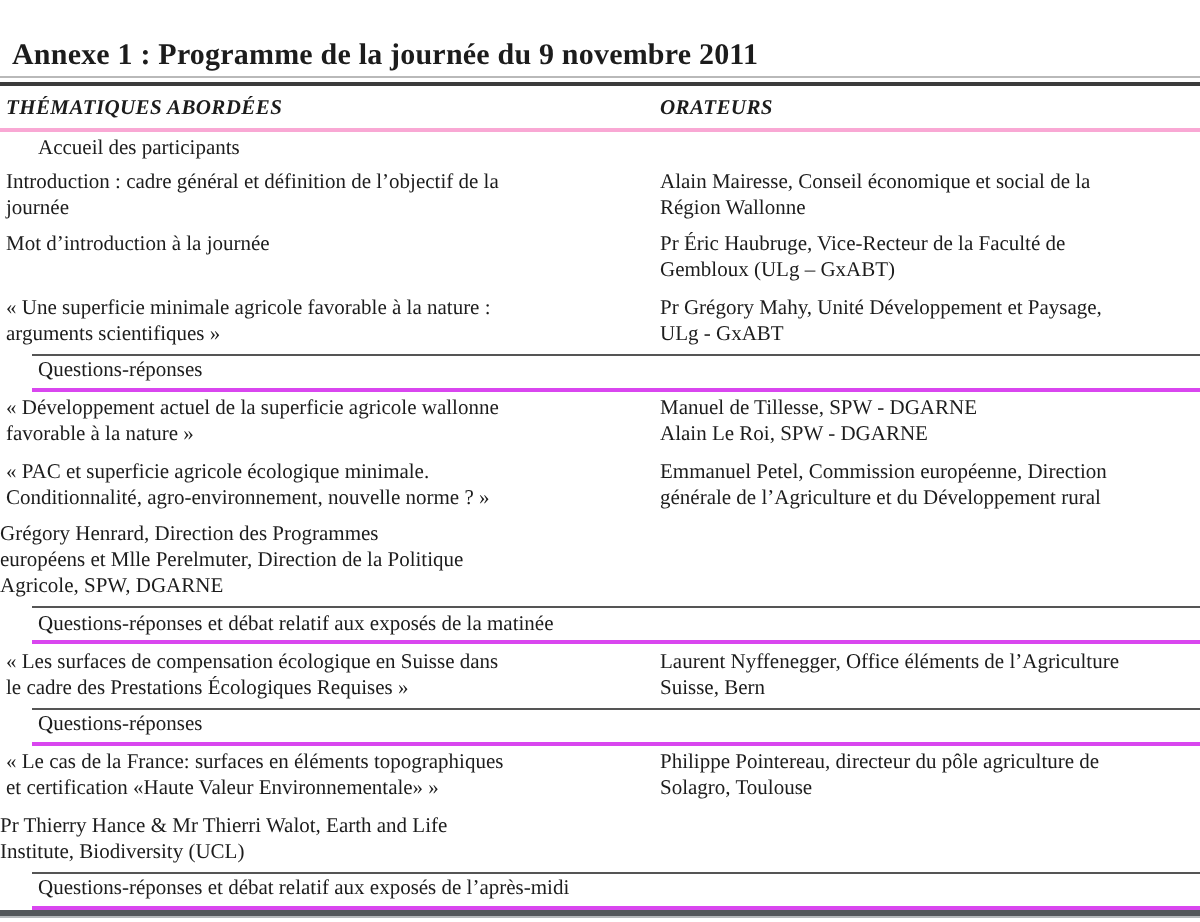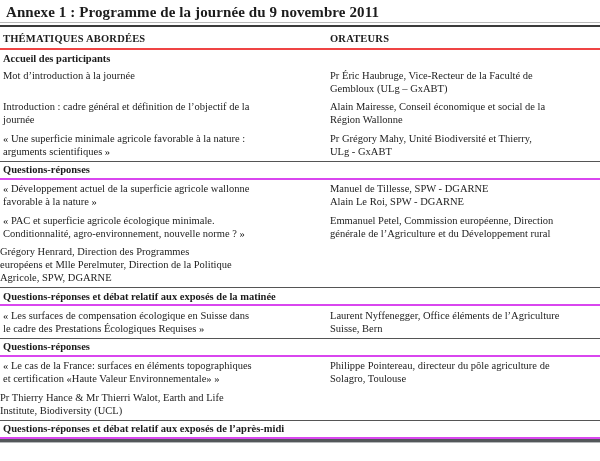--- a/index.html
+++ b/index.html
@@ -15,54 +15,56 @@
   .page {
     width: 600px;
     height: 461px;
     box-sizing: border-box;
     padding-top: 3px;
   }
   .doc-title {
     font-size: 15px;
     font-weight: bold;
     line-height: 18px;
-    margin: 0 0 0 6px;
+    margin: 16px 0 0 6px;
     letter-spacing: 0.1px;
   }
   
   .rule-top {
     margin-top: 1px;
     height: 2px;
     border-top: 1px solid #b9b9b9;
     border-bottom: 2px solid #3b3b3b;
   }
   .rule-bottom {
     border-top: 3px solid #53575a;
     border-bottom: 1px solid #b5b8ba;
   }
   .thead {
     display: flex;
     font-weight: bold;
     font-size: 10.5px;
     line-height: 13px;
     padding: 5px 0 3px 0;
-    border-bottom: 2px solid #ef4444;
+    border-bottom: 2px solid #f9a8d4;
     letter-spacing: 0.2px;
+    font-style: italic;
   }
   .row {
     display: flex;
     font-size: 10.5px;
     line-height: 13px;
   }
   .row.item {
     padding: 2.5px 0 3px 0;
   }
   .row.section {
-    font-weight: bold;
+    font-weight: normal;
     padding: 1.5px 0 1.5px 0;
+    margin-left: 16px;
   }
   .row.section.ruled {
     border-top: 1px solid #555555;
     border-bottom: 2px solid #d946ef;
   }
   .col-left {
     width: 330px;
     box-sizing: border-box;
     padding-left: 3px;
     padding-right: 22px;
@@ -91,36 +93,36 @@
   <div class="thead">
     <div class="col-left">THÉMATIQUES ABORDÉES</div>
     <div class="col-right">ORATEURS</div>
   </div>
 
   <div class="row section">
     <div class="col-left">Accueil des participants</div>
   </div>
 
   <div class="row item">
-    <div class="col-left">Mot d’introduction à la journée</div>
-    <div class="col-right">Pr Éric Haubruge, Vice-Recteur de la Faculté de
-Gembloux (ULg – GxABT)</div>
-  </div>
-
-  <div class="row item">
     <div class="col-left">Introduction : cadre général et définition de l’objectif de la
 journée</div>
     <div class="col-right">Alain Mairesse, Conseil économique et social de la
 Région Wallonne</div>
   </div>
 
   <div class="row item">
+    <div class="col-left">Mot d’introduction à la journée</div>
+    <div class="col-right">Pr Éric Haubruge, Vice-Recteur de la Faculté de
+Gembloux (ULg – GxABT)</div>
+  </div>
+
+  <div class="row item">
     <div class="col-left">« Une superficie minimale agricole favorable à la nature :
 arguments scientifiques »</div>
-    <div class="col-right">Pr Grégory Mahy, Unité Biodiversité et Thierry,
+    <div class="col-right">Pr Grégory Mahy, Unité Développement et Paysage,
 ULg - GxABT</div>
   </div>
 
   <div class="row section ruled">
     <div class="col-left">Questions-réponses</div>
   </div>
 
   <div class="row item">
     <div class="col-left">« Développement actuel de la superficie agricole wallonne
 favorable à la nature »</div>

